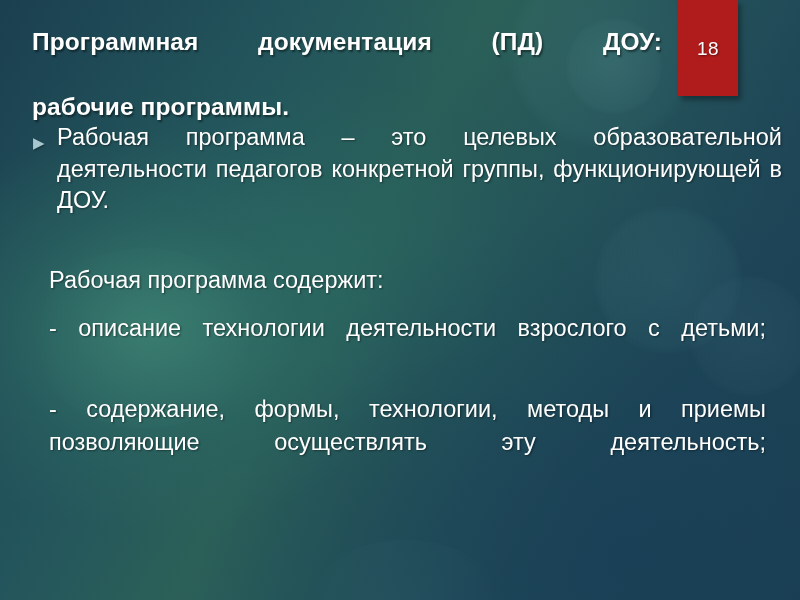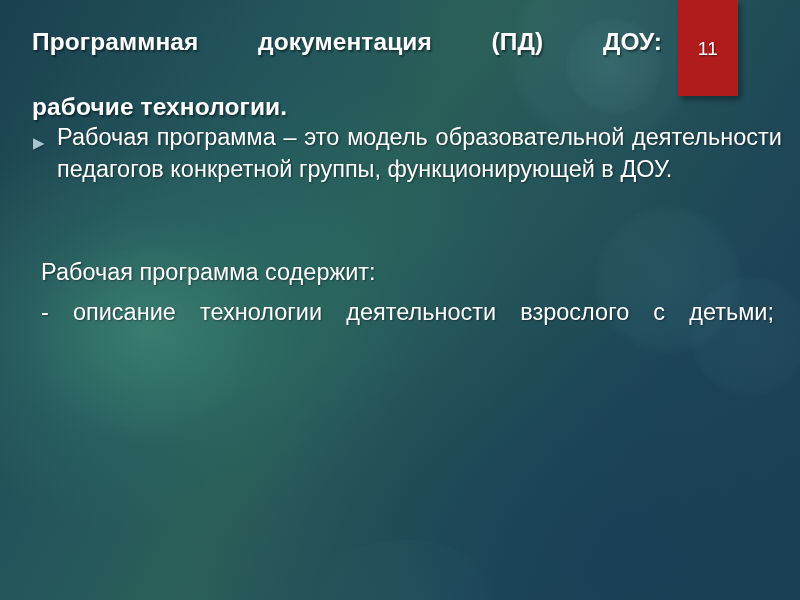--- a/index.html
+++ b/index.html
@@ -126,21 +126,21 @@
     top: 248px;
     width: 749px;
     color: #ffffff;
     font-size: 23.5px;
     line-height: 1.38;
     text-align: justify;
     text-justify: inter-word;
     text-shadow: 1.2px 1.2px 2px rgba(0,0,0,0.40);
   }
   #body-text p {
-    margin: 8px;
+    margin: 16px;
   }
   
   .justify-last::after {
     content: "";
     display: inline-block;
     width: 100%;
   }
 </style>
 </head>
 <body>
@@ -148,33 +148,34 @@
 <div id="slide">
 
   <div class="bokeh bk1"></div>
   <div class="bokeh bk2"></div>
   <div class="bokeh bk3"></div>
   <div class="bokeh bk4"></div>
   <div class="bokeh bk5"></div>
   <div class="bokeh bk6"></div>
 
   <div id="page-number-badge">
-    <span class="num">11</span>
+    <span class="num">18</span>
   </div>
 
   <div id="slide-title">
     <span class="ttl-line stretch">Программная документация (ПД) ДОУ:</span>
-    <span class="ttl-line">рабочие технологии.</span>
+    <span class="ttl-line">рабочие программы.</span>
   </div>
 
   <div id="bullet-list">
     <div class="bullet-row">
       <span class="bullet-marker">▶</span>
-      <span class="bullet-text">Рабочая программа – это модель образовательной деятельности педагогов конкретной группы, функционирующей в ДОУ.</span>
+      <span class="bullet-text">Рабочая программа – это целевых образовательной деятельности педагогов конкретной группы, функционирующей в ДОУ.</span>
     </div>
   </div>
 
   <div id="body-text">
     <p>Рабочая программа содержит:</p>
     <p class="justify-last">- описание технологии деятельности взрослого с детьми;</p>
+    <p class="justify-last">- содержание, формы, технологии, методы и приемы позволяющие осуществлять эту деятельность;</p>
   </div>
 
 </div>
 
 </body></html>

